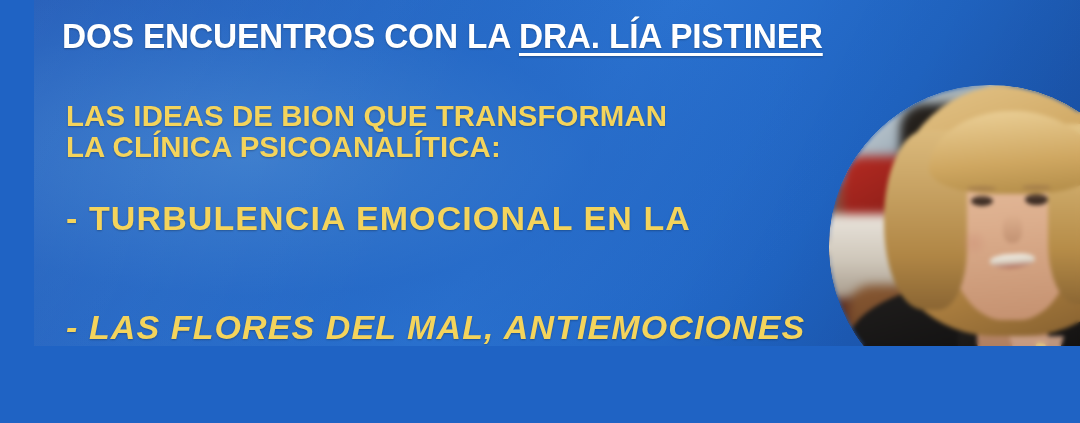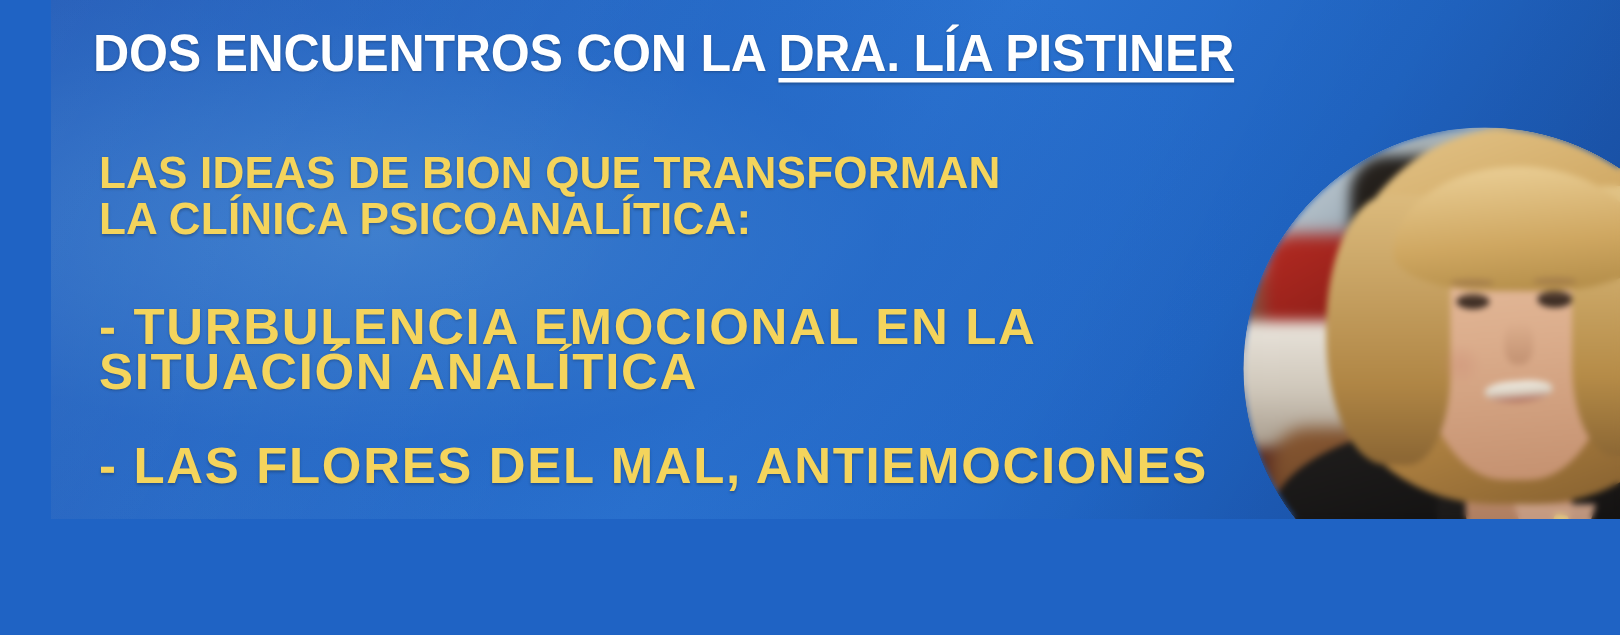--- a/index.html
+++ b/index.html
@@ -102,21 +102,21 @@
     color: #f4d45c;
     font-size: 34px;
     line-height: 30px;
     font-weight: 700;
     letter-spacing: 1.1px;
     white-space: nowrap;
     text-shadow: 0 1px 2px rgba(0,0,0,0.25);
   }
   .bullet .l2 { display:block; }
   #bullet-1 { top: 203px; }
-  #bullet-2 { top: 296px; }
+  #bullet-2 { top: 312px; font-style: italic; }
 
   .footline {
     position: absolute;
     left: 4px;
     top: 409px;
     color: #f4d45c;
     font-size: 26px;
     line-height: 30px;
     font-weight: 700;
     letter-spacing: 2.4px;
@@ -330,21 +330,20 @@
 
     <h1 class="headline"><span>DOS ENCUENTROS CON LA </span><span class="under">DRA. LÍA PISTINER</span></h1>
 
     <h2 class="subhead">
       <span>LAS IDEAS DE BION QUE TRANSFORMAN</span>
       <span class="l2">LA CLÍNICA PSICOANALÍTICA:</span>
     </h2>
 
     <p class="bullet" id="bullet-1">
       <span>- TURBULENCIA EMOCIONAL EN LA</span>
-      <span class="l2">SITUACIÓN ANALÍTICA</span>
     </p>
 
     <p class="bullet" id="bullet-2">
       <span>- LAS FLORES DEL MAL, ANTIEMOCIONES</span>
     </p>
 
     <p class="footline">COORDINA: MARÍA SCHAFFER</p>
   </div>
 
   <div class="portrait">

